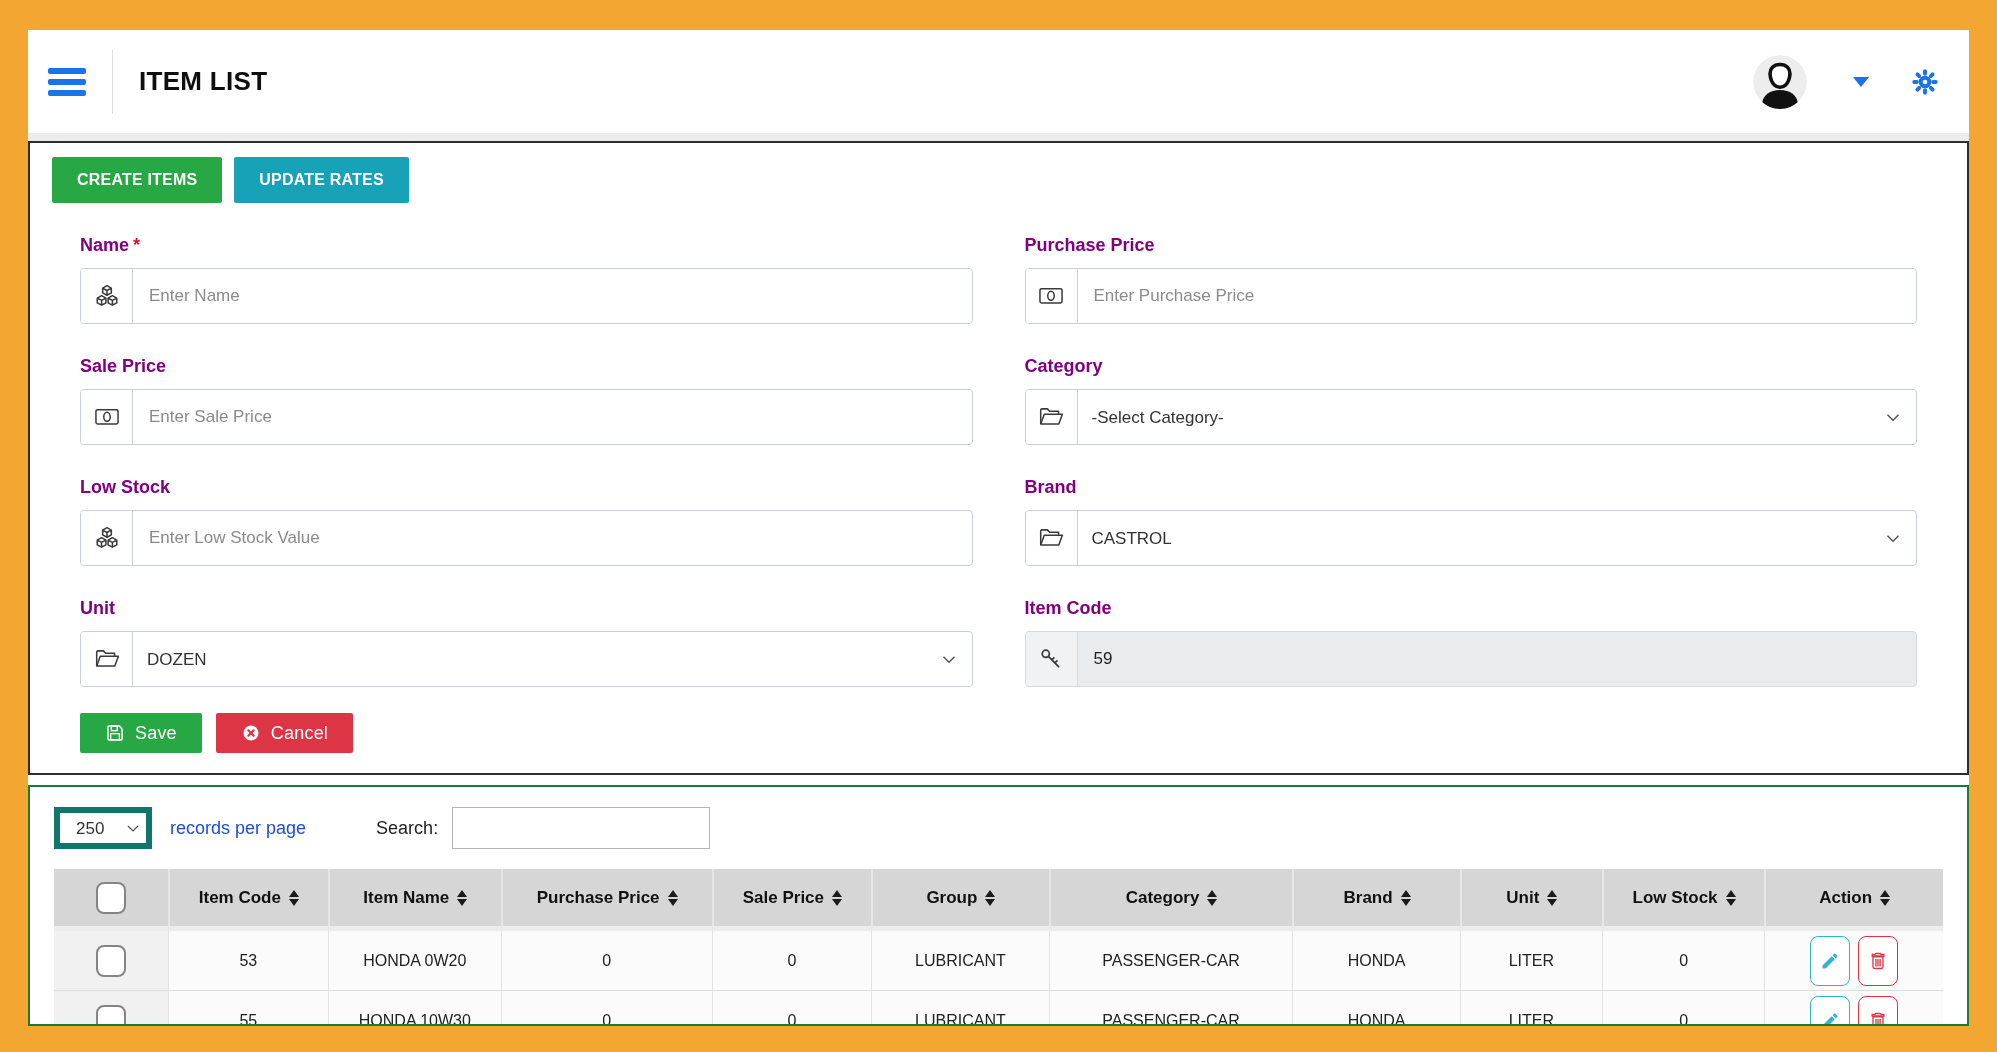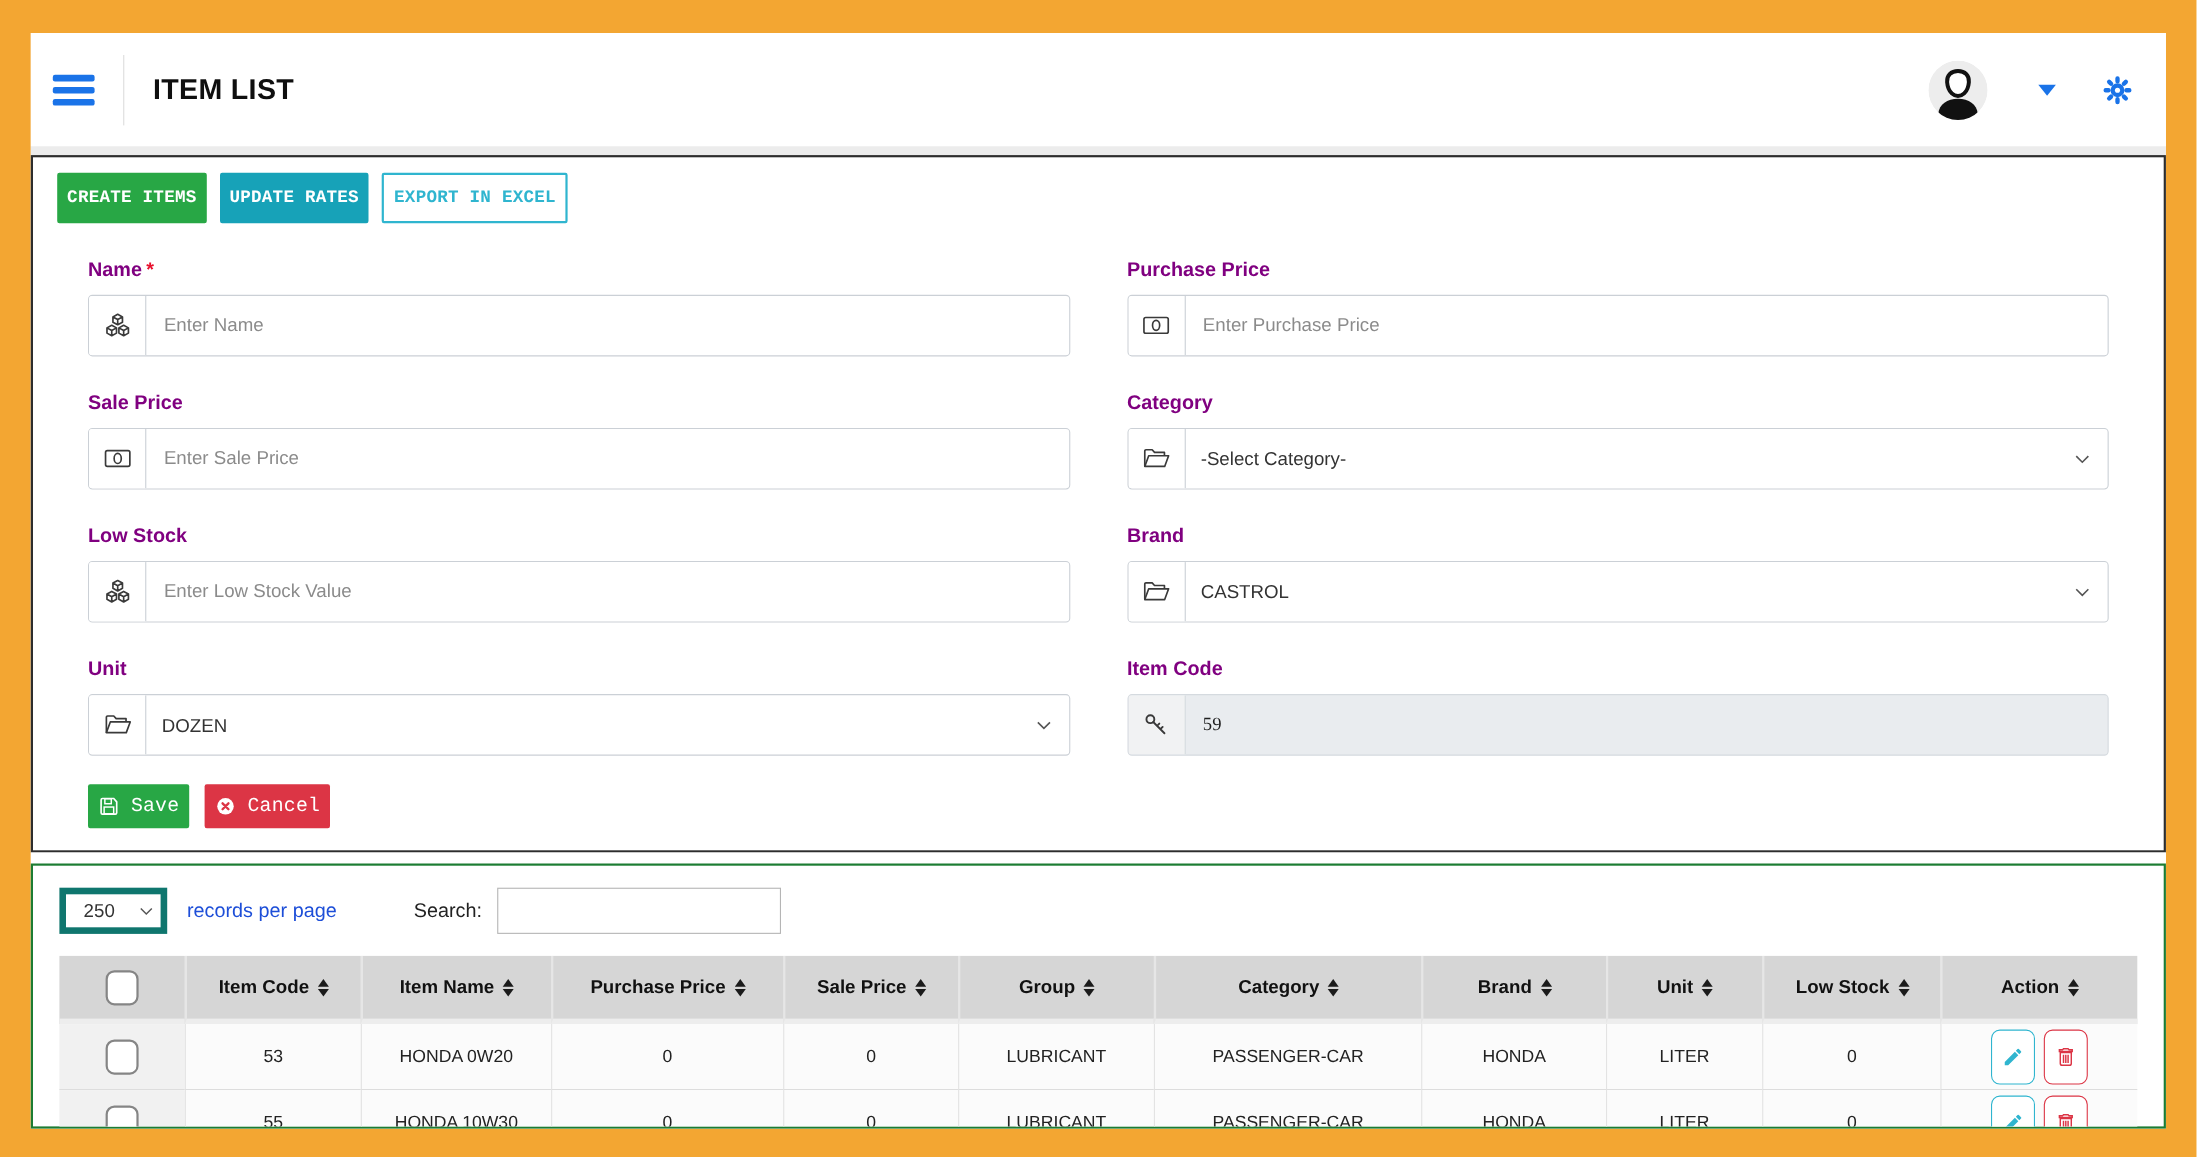--- a/index.html
+++ b/index.html
@@ -19,42 +19,42 @@
   .caret-down { width:0; height:0; border-left:8px solid transparent; border-right:8px solid transparent;
                 border-top:10px solid #1A73E8; margin:0 42px 0 46px; cursor:pointer; }
   .gear { cursor:pointer; display:flex; }
 
   .gap-gray { flex:0 0 8px; background:#ececec; }
   .gap-white { flex:0 0 10px; background:#fff; }
 
   
   .form-panel { border:2px solid #2D2D2D; background:#fff; padding:14px 22px 20px; }
   .btn-row { display:flex; gap:12px; }
-  .btn { height:46px; padding:0 9px; font-size:16px; font-weight:700; border-radius:2px; border:none;
-         display:inline-flex; align-items:center; cursor:pointer; font-family:Liberation Mono, monospace; letter-spacing:.2px; }
+  .btn { height:46px; padding:0 25px; font-size:16px; font-weight:700; border-radius:2px; border:none;
+         display:inline-flex; align-items:center; cursor:pointer; font-family:Liberation Sans, sans-serif; letter-spacing:.2px; }
   .btn-create { background:#28A745; color:#fff; }
   .btn-update { background:#17A2B8; color:#fff; }
   .btn-import { background:#FFC107; color:#1667D9; }
   .btn-export { background:#fff; border:2px solid #2FB5CF; color:#2FB5CF; }
 
   .form-grid { display:grid; grid-template-columns:1fr 1fr; column-gap:52px; padding:0 28px; }
   .field { margin-top:32px; }
   .field-label { display:block; color:#800080; font-weight:700; font-size:18px; margin-bottom:12px; }
   .required { color:#E8112D; margin-left:4px; }
   .input-group { position:relative; display:flex; align-items:stretch; height:56px; border:1px solid #CBD0D6;
                  border-radius:4px; background:#fff; overflow:hidden; }
   .icon-box { flex:0 0 52px; border-right:1px solid #CBD0D6; display:flex; align-items:center; justify-content:center; background:#fff; }
   .text-input { flex:1; border:none; outline:none; padding:0 16px; font-size:17px; color:#333; background:transparent; font-family:inherit; }
   .text-input::placeholder { color:#8b8b8b; }
   .select-input { flex:1; border:none; outline:none; padding:0 44px 0 14px; font-size:17px; color:#333;
                   appearance:none; -webkit-appearance:none; background:transparent; font-family:inherit; cursor:pointer; }
   .select-chevron { position:absolute; right:12px; top:50%; transform:translateY(-50%); pointer-events:none; display:flex; }
   .input-group.readonly { background:#E9ECEF; border-color:#D5DADF; }
   .input-group.readonly .icon-box { background:#F1F2F3; border-right-color:#D5DADF; }
-  .input-group.readonly .text-input { color:#1f1f1f;font-family:Liberation Serif, serif; }
+  .input-group.readonly .text-input { color:#1f1f1f; }
 
   .action-row { margin:26px 0 0 28px; display:flex; gap:14px; }
   .btn-save { background:#28A745; color:#fff; gap:10px; }
   .btn-cancel { background:#DC3545; color:#fff; gap:10px; }
   .btn-save, .btn-cancel { height:40px; font-weight:400; font-size:18px; }
 
   
   .table-panel { flex:1 1 auto; border:2px solid #1C7C33; background:#fff; padding:20px 24px 0; overflow:hidden;
                  display:flex; flex-direction:column; }
   .table-controls { display:flex; align-items:center; }
@@ -125,21 +125,20 @@
       </div>
     </div>
   </div>
 
   <div class="gap-gray"></div>
 
   <div class="form-panel">
     <div class="btn-row">
       <button class="btn btn-create">CREATE ITEMS</button>
       <button class="btn btn-update">UPDATE RATES</button>
-      <button class="btn btn-export">EXPORT IN EXCEL</button>
     </div>
 
     <div class="form-grid">
 
       <div class="field">
         <span class="field-label"><span>Name</span><span class="required">*</span></span>
         <div class="input-group">
           <span class="icon-box">
             <svg viewBox="0 0 24 24" width="26" height="26">
                 <g fill="none" stroke="#3a3a3a" stroke-width="1.4" stroke-linejoin="round">

